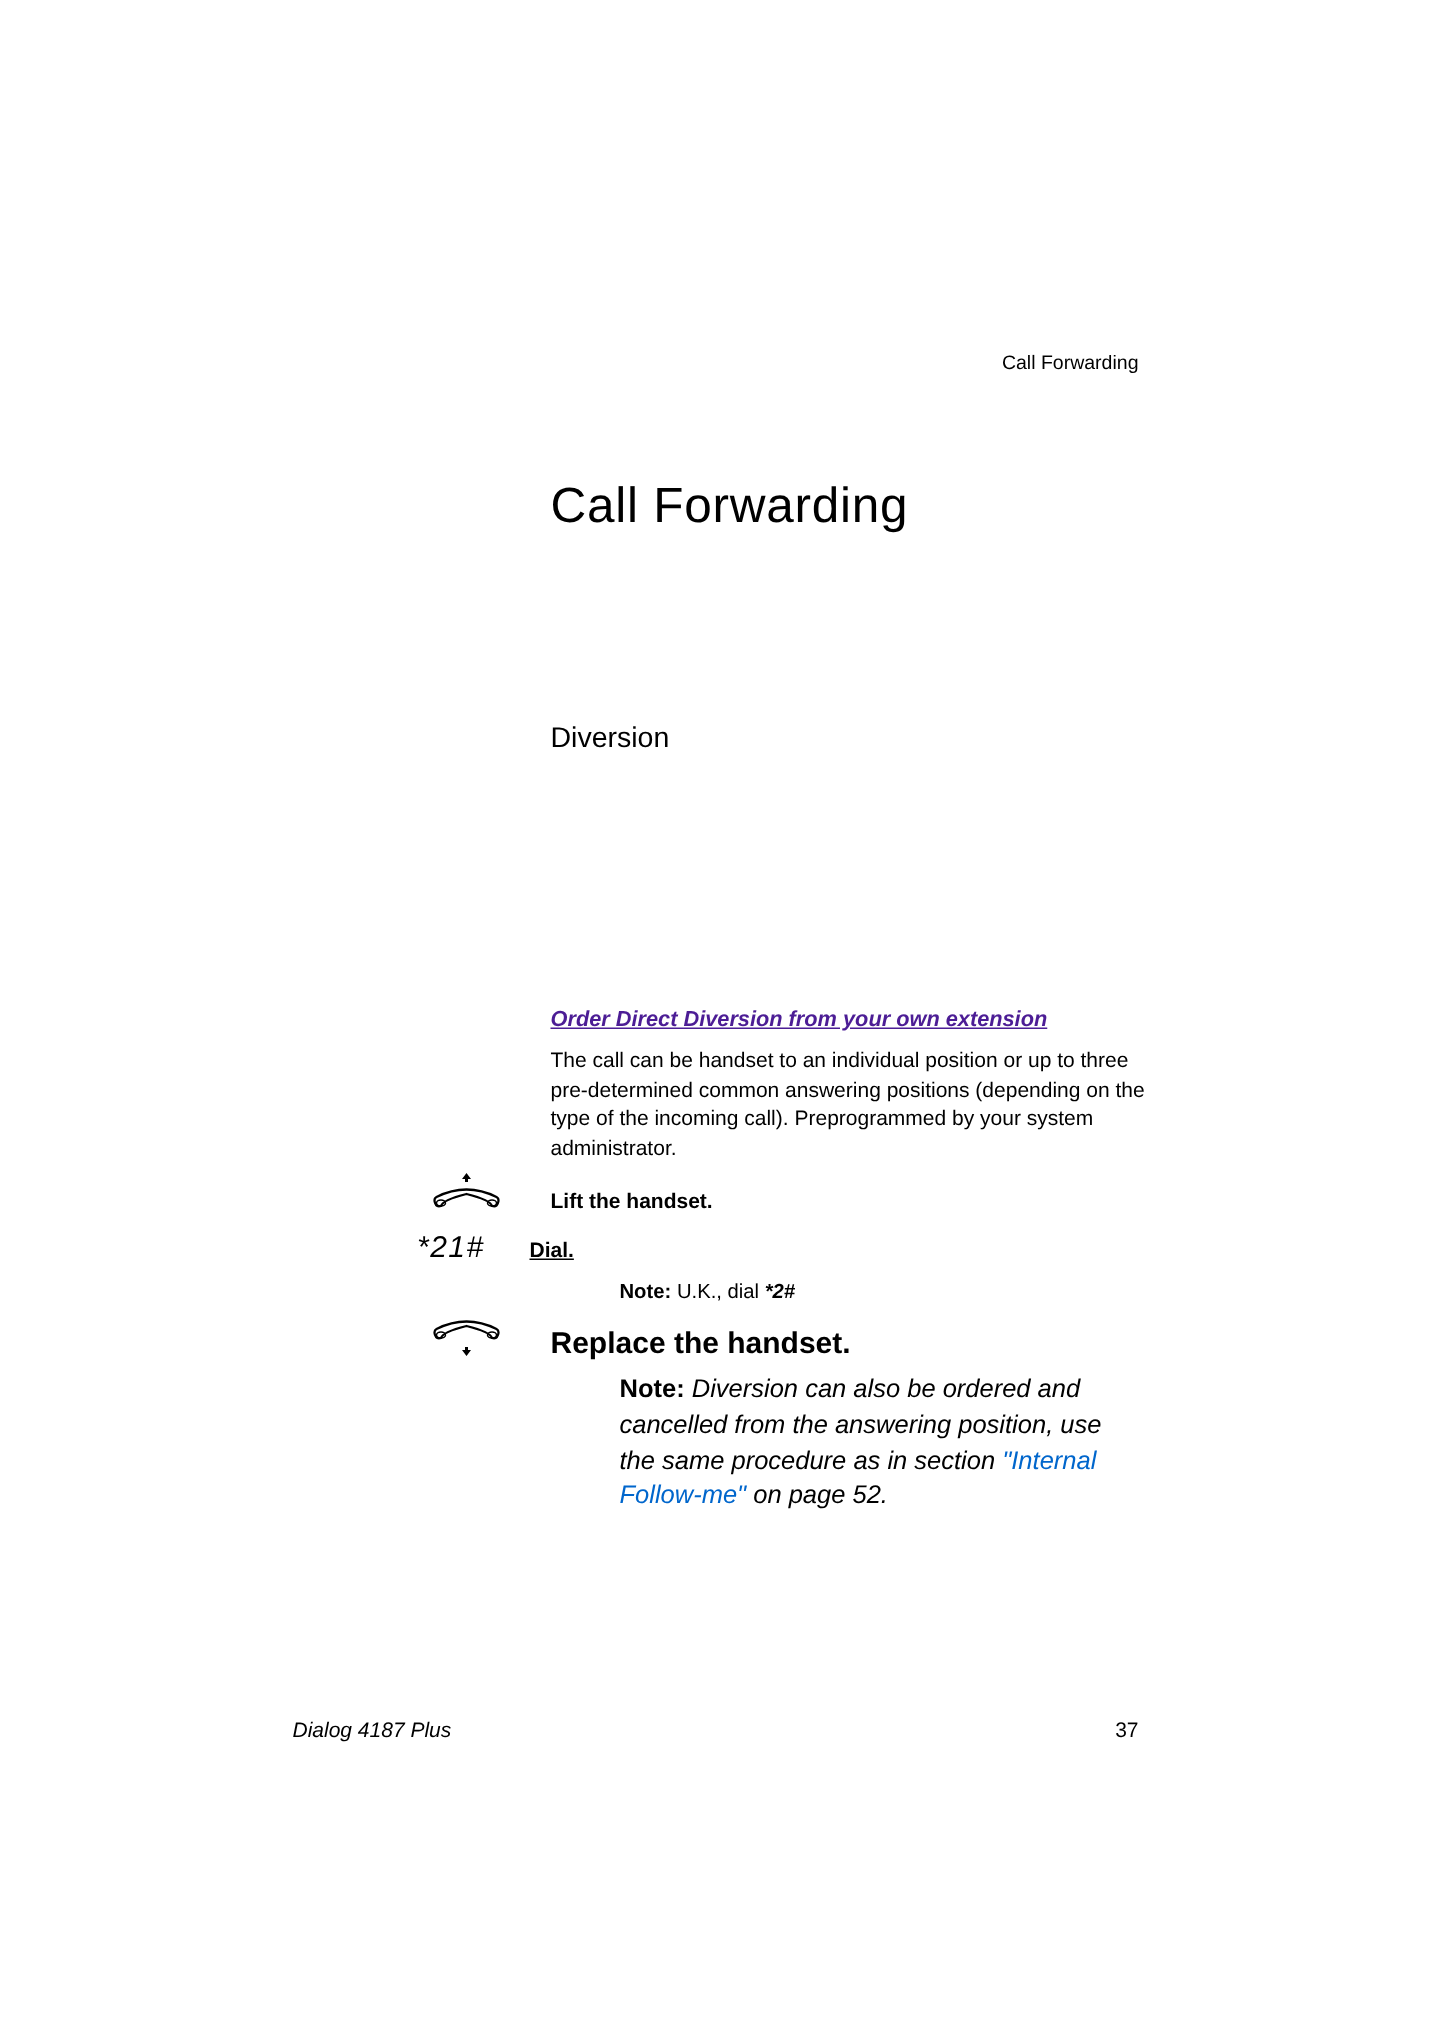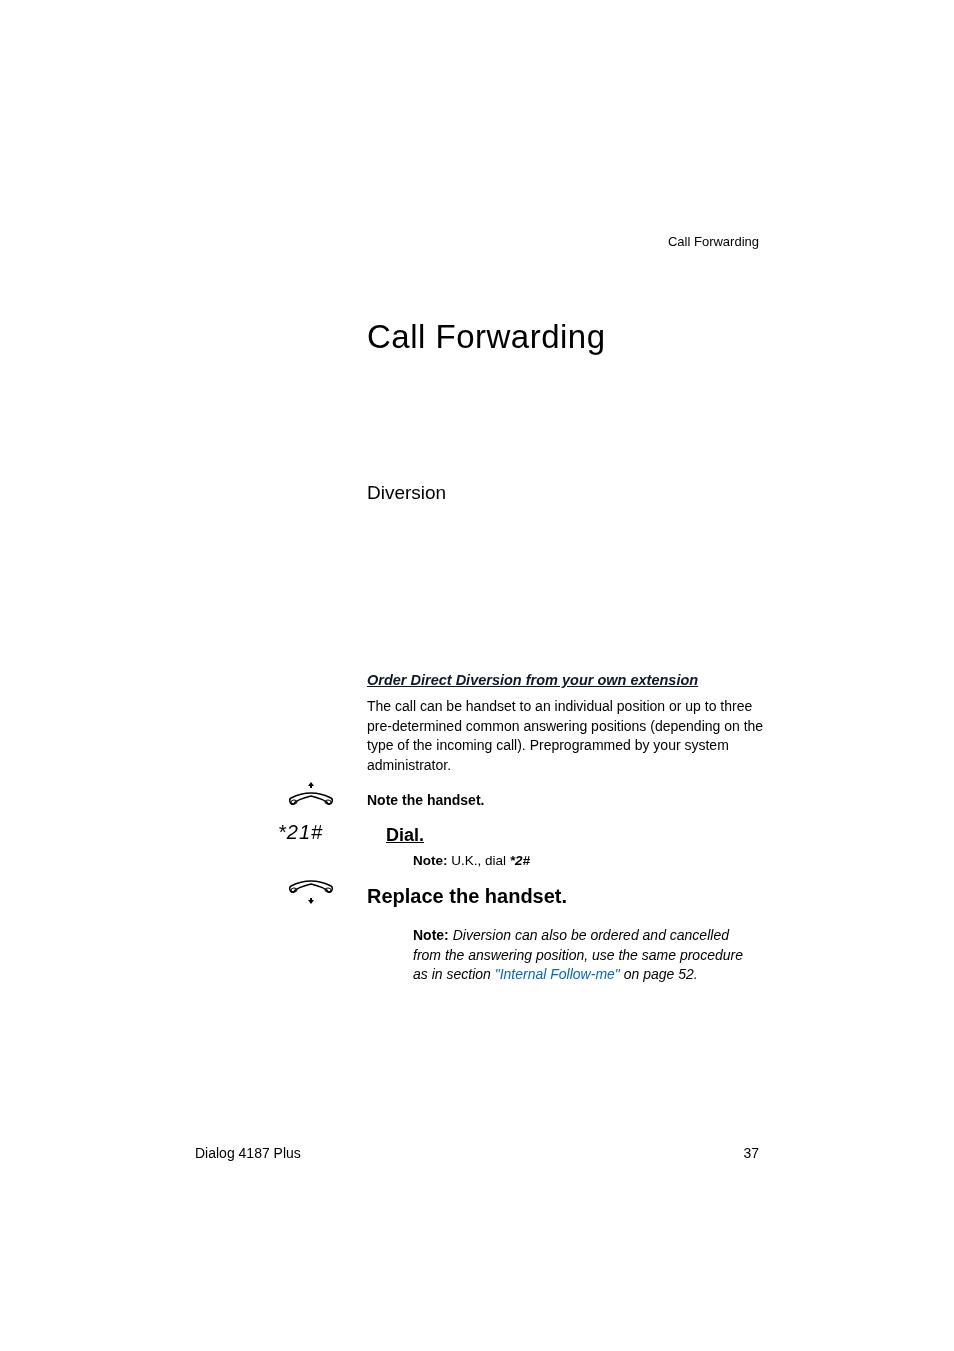--- a/index.html
+++ b/index.html
@@ -59,21 +59,21 @@
       line-height: 1.4;
     }
     .subsection-title {
       position: absolute;
       top: 672px;
       left: 367px;
       font-size: 14.5px;
       font-weight: bold;
       font-style: italic;
       text-decoration: underline;
-      color: #0f172a;
+      color: #4c1d95;
     }
     .para3 {
       position: absolute;
       top: 697px;
       left: 367px;
       width: 400px;
       font-size: 14px;
       line-height: 1.4;
     }
     .lift-icon {
@@ -95,22 +95,22 @@
       top: 821px;
       left: 278px;
       font-size: 20px;
       font-weight: normal;
       font-style: italic;
       letter-spacing: 1px;
     }
     .dial-label {
       position: absolute;
       top: 825px;
-      left: 386px;
-      font-size: 18px;
+      left: 353px;
+      font-size: 14px;
       font-weight: bold;
       text-decoration: underline;
     }
     .note1 {
       position: absolute;
       top: 853px;
       left: 413px;
       font-size: 13.5px;
     }
     .note1-bold {
@@ -135,40 +135,40 @@
       top: 885px;
       left: 367px;
       font-size: 20px;
       font-weight: bold;
     }
     .note2 {
       position: absolute;
       top: 914px;
       left: 413px;
       width: 345px;
-      font-size: 14px;
-      line-height: 1.4;
-      margin-top: 12px;
+      font-size: 17px;
+      line-height: 1.4;
     }
     .note2 .bold-text {
       font-weight: bold;
       font-style: normal;
     }
     .note2 .italic-text {
       font-style: italic;
     }
     .note2 .link-text {
       color: #0066cc;
       font-style: italic;
     }
     .footer-left {
       position: absolute;
       top: 1145px;
       left: 195px;
       font-size: 14px;
+      font-style: italic;
       text-align: center;
     }
     .footer-right {
       position: absolute;
       top: 1145px;
       right: 195px;
       font-size: 14px;
     }
   </style>
 </head>
@@ -189,21 +189,21 @@
   <p class="para3">The call can be handset to an individual position or up to three pre-determined common answering positions (depending on the type of the incoming call). Preprogrammed by your system administrator.</p>
 
   <div class="lift-icon">
     <svg width="52" height="28" viewBox="0 0 52 28">
       <path d="M 26 2 L 23 6 L 25 6 L 25 8 L 27 8 L 27 6 L 29 6 Z" fill="#000"></path>
       <path d="M 6 18 Q 26 8 46 18 Q 48 19 47 22 Q 46 25 43 24 Q 42 20 26 16 Q 10 20 9 24 Q 6 25 5 22 Q 4 19 6 18 Z" fill="none" stroke="#000" stroke-width="1.5"></path>
       <ellipse cx="9" cy="22" rx="3" ry="2" fill="none" stroke="#000" stroke-width="1"></ellipse>
       <ellipse cx="43" cy="22" rx="3" ry="2" fill="none" stroke="#000" stroke-width="1"></ellipse>
     </svg>
   </div>
-  <div class="lift-label">Note the handset.</div>
+  <div class="lift-label">Lift the handset.</div>
 
   <div class="dial-code">*21#</div>
   <div class="dial-label">Dial.</div>
 
   <div class="note1">
     <span class="note1-bold">Note:</span><span class="note1-italic"> U.K., dial </span><span class="note1-code">*2#</span>
   </div>
 
   <div class="replace-icon">
     <svg width="52" height="28" viewBox="0 0 52 28">

